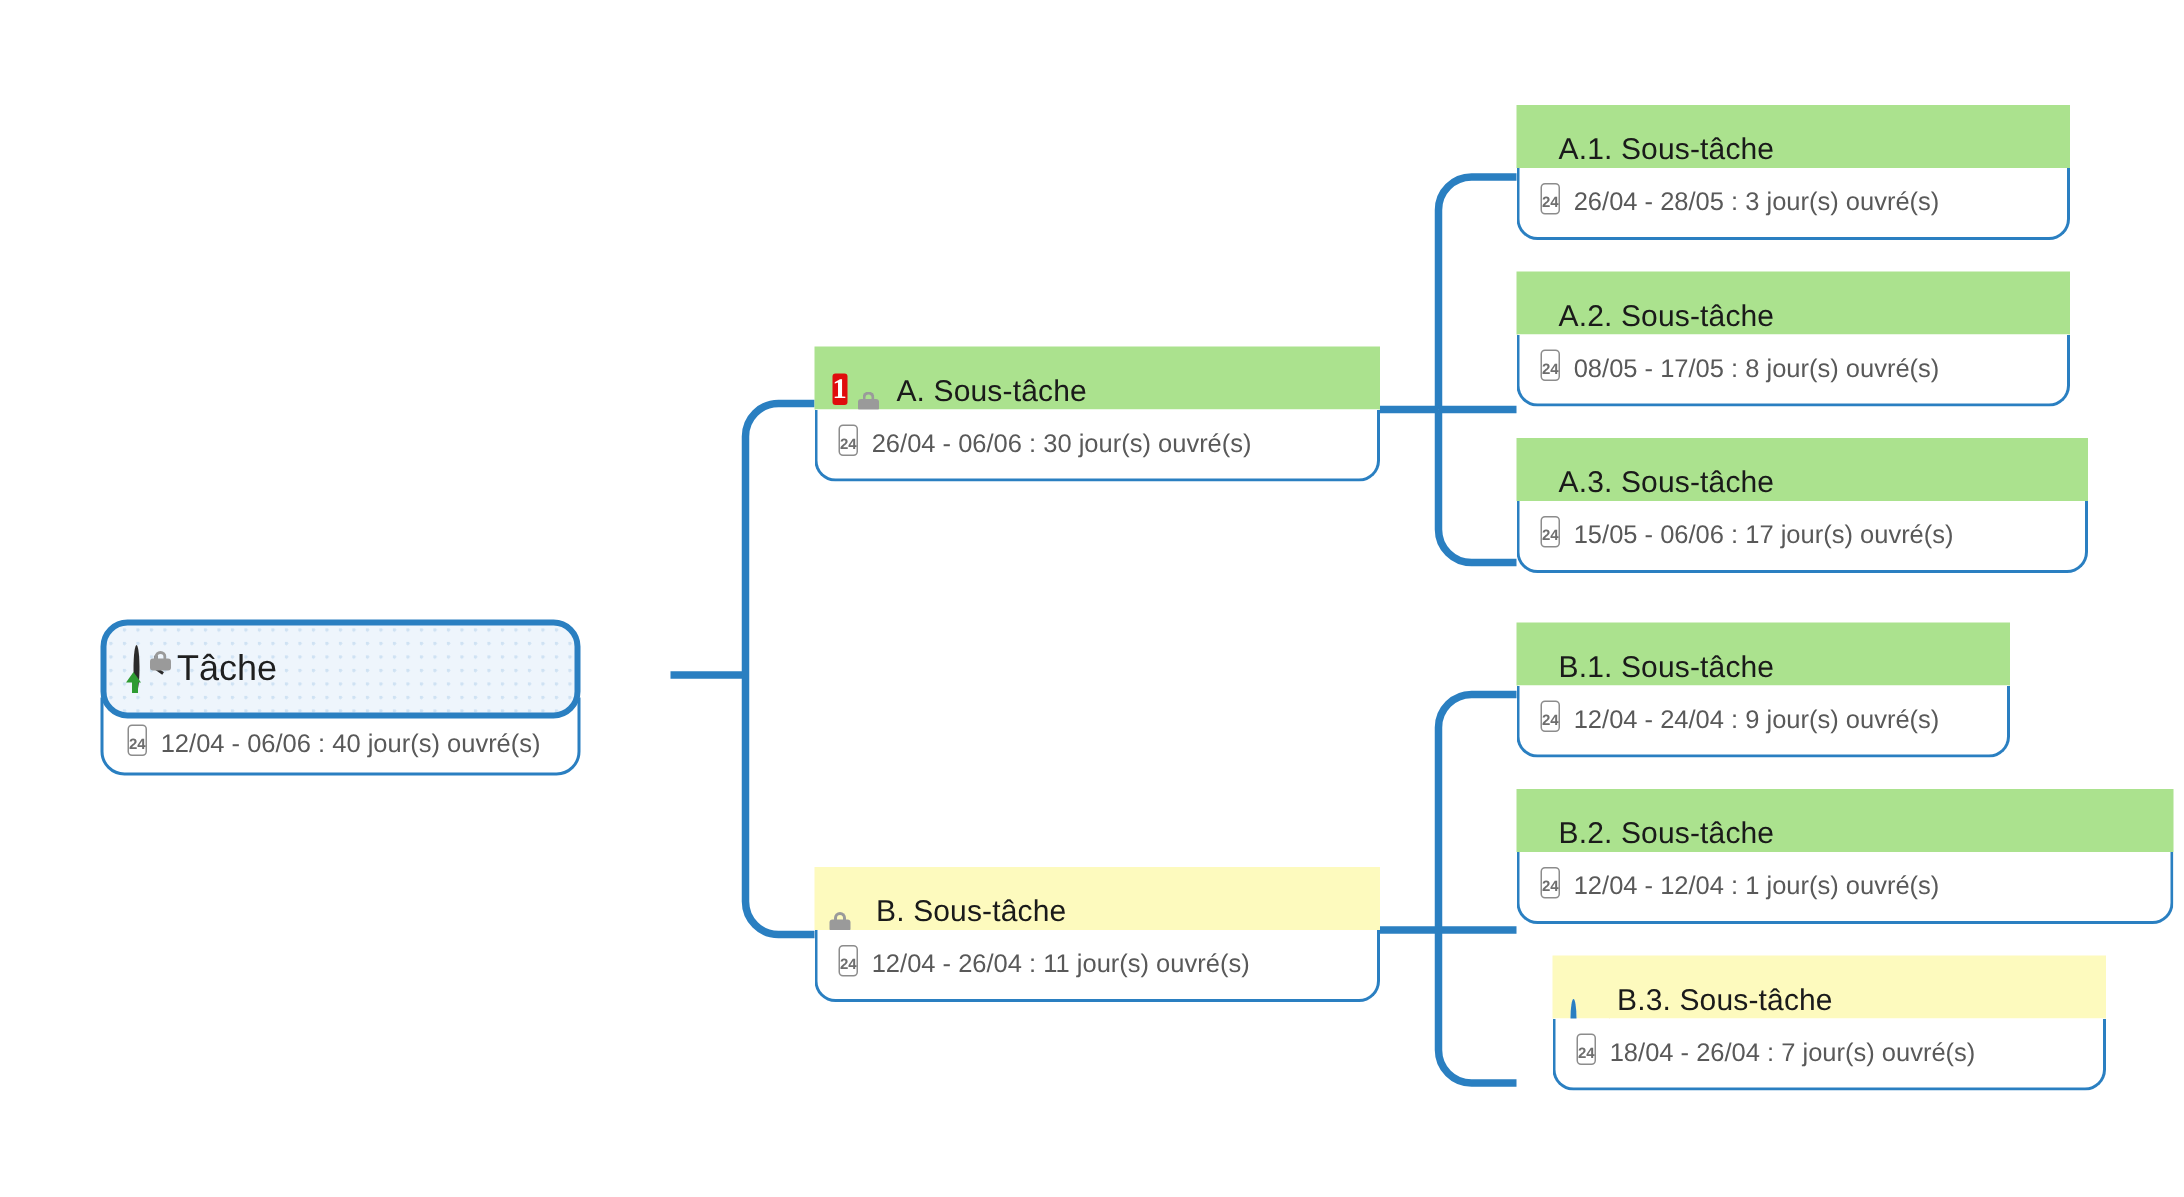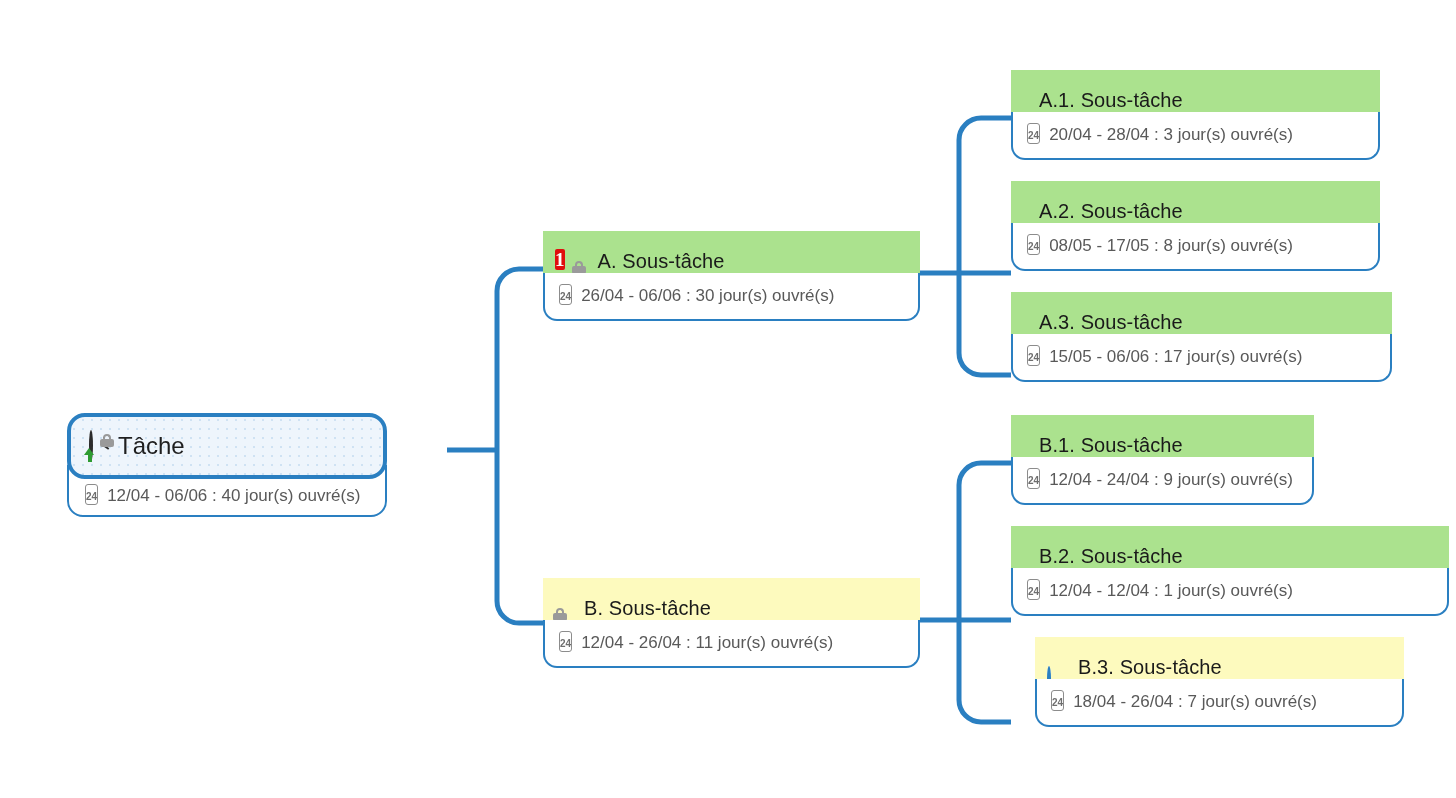--- a/index.html
+++ b/index.html
@@ -240,21 +240,21 @@
         <span class="done"></span>
       </span>
       <span>A.1. Sous-tâche</span>
     </div>
     <div class="date">
       <span class="ico">
         <span class="cal"><span class="hd"></span>
           <span class="nm">24</span>
         </span>
       </span>
-      <span class="txt">20/04 - 28/04 : 3 jour(s) ouvré(s)</span>
+      <span class="txt">26/04 - 28/05 : 3 jour(s) ouvré(s)</span>
     </div>
   </div>
 
   <div class="node" style="left:1011px;top:181px;width:369px;">
     <div class="ttl green">
       <span class="ico" style="margin-right:16px;">
         <span class="done"></span>
       </span>
       <span>A.2. Sous-tâche</span>
     </div>
@@ -278,21 +278,21 @@
     <div class="date">
       <span class="ico">
         <span class="cal"><span class="hd"></span>
           <span class="nm">24</span>
         </span>
       </span>
       <span class="txt">15/05 - 06/06 : 17 jour(s) ouvré(s)</span>
     </div>
   </div>
 
-  <div class="node" style="left:1011px;top:415px;width:303px;">
+  <div class="node" style="left:1011px;top:415px;width:329px;">
     <div class="ttl green">
       <span class="ico" style="margin-right:16px;">
         <span class="done"></span>
       </span>
       <span>B.1. Sous-tâche</span>
     </div>
     <div class="date">
       <span class="ico">
         <span class="cal"><span class="hd"></span>
           <span class="nm">24</span>

